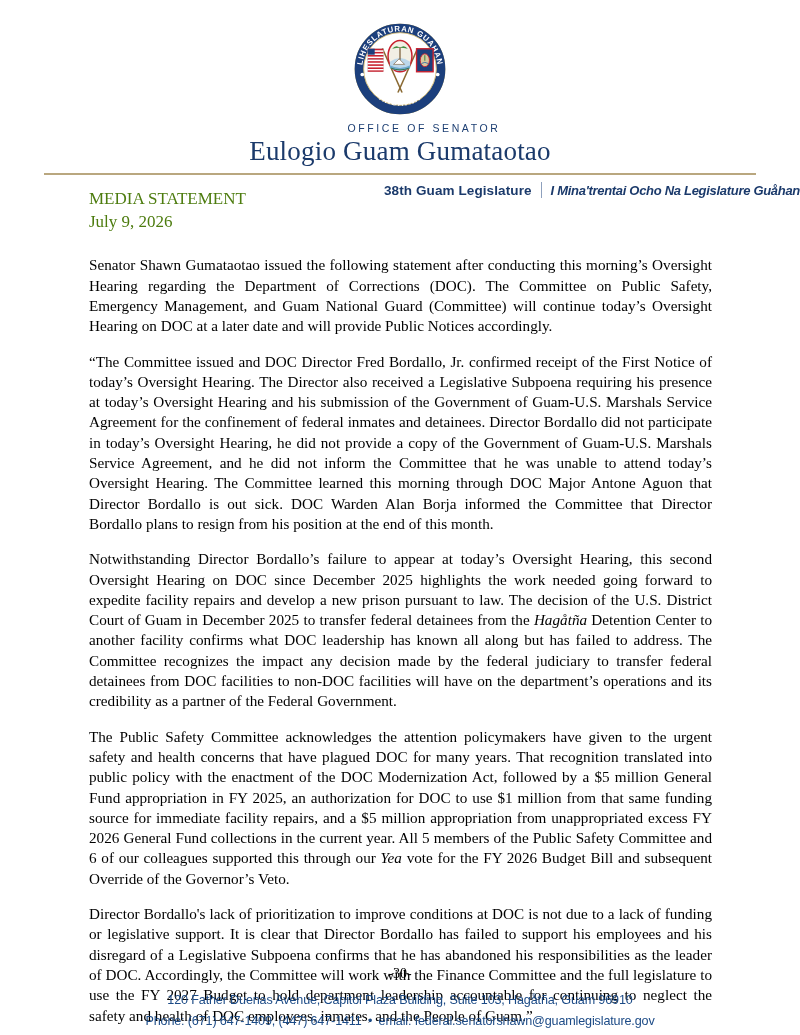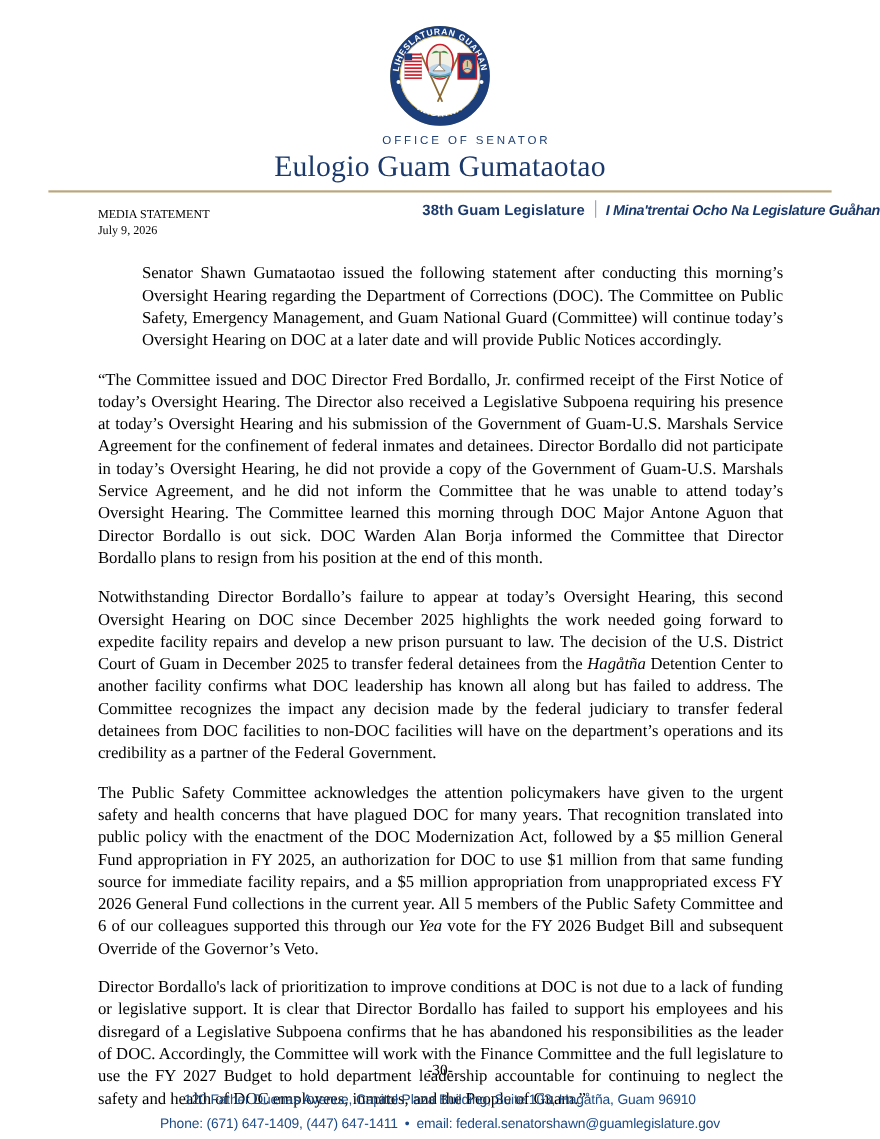--- a/index.html
+++ b/index.html
@@ -86,37 +86,37 @@
   }
 
   
   .body-area {
     position: absolute;
     left: 89px;
     top: 188px;
     width: 623px;
   }
   .doc-head {
-    font-size: 11px;
+    font-size: 17px;
     line-height: 1.33;
-    color: #000000;
+    color: #4d7c0f;
     text-align: left;
   }
   .doc-head div { white-space: nowrap; }
 
   .para {
     font-size: 15.2px;
     line-height: 1.335;
     color: #000;
     text-align: justify;
     text-justify: inter-word;
     margin-top: 3px;
     hyphens: none;
   }
-  .para.first { margin-top: 22px; margin-left: 40px; }
+  .para.first { margin-top: 22px; }
   .para i { font-style: italic; }
 
   
   .footer {
     position: absolute;
     left: 0;
     right: 0;
     bottom: 4px;
     text-align: center;
   }

